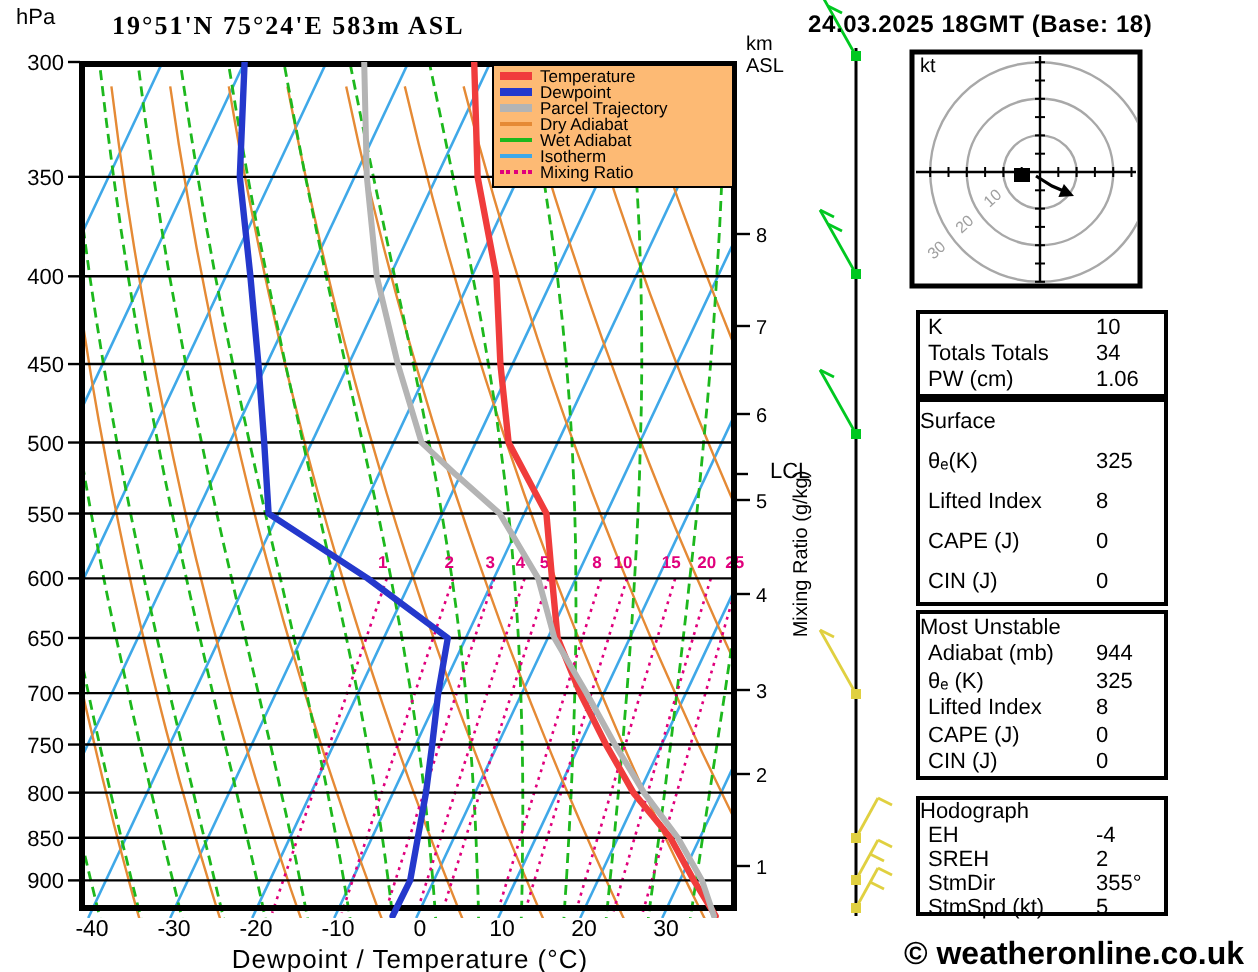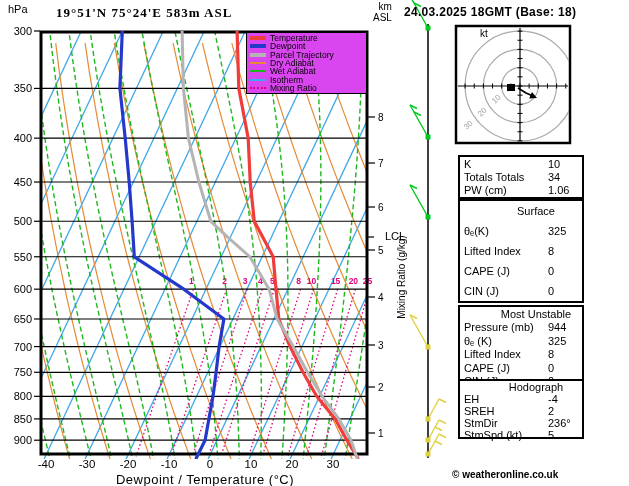--- a/index.html
+++ b/index.html
@@ -2,39 +2,39 @@
 <html><head>
 <meta charset="utf-8">
 <style>
   html,body{margin:0;padding:0;background:#fff;}
   #root{position:relative;width:629px;height:486px;background:#fff;overflow:hidden;
         font-family:"Liberation Sans","DejaVu Sans",sans-serif;color:#000;}
   #chart{position:absolute;left:0;top:0;}
   .abs{position:absolute;white-space:nowrap;}
   .hpa{left:8px;top:3px;font-size:11px;}
   .title{left:56px;top:5px;font-size:13px;font-weight:bold;letter-spacing:1px;font-family:Liberation Serif, serif;}
-  .km{left:373px;top:1px;font-size:10px;line-height:11px;text-align:right;}
+  .km{left:373px;top:17px;font-size:10px;line-height:11px;}
   .dt{left:404px;top:5px;font-size:12px;font-weight:bold;letter-spacing:0.3px;}
-  .legend{left:246px;top:32px;width:121px;height:62px;background:#d946ef;border:1.5px solid #000;
-          display:flex;flex-direction:column;justify-content:space-between;padding:1px 0;box-sizing:border-box;}
+  .legend{left:246px;top:32px;width:121px;height:62px;background:#fdba74;border:1.5px solid #000;
+          display:flex;flex-direction:column;justify-content:flex-start;padding:1px 0;box-sizing:border-box;}
   .lrow{display:flex;align-items:center;height:8px;}
   .lsw{width:16px;height:0;margin:0 4px 0 3px;flex:0 0 16px;}
   .ltx{font-size:8.5px;line-height:8px;}
   .vwrap{left:401px;top:277px;width:0;height:0;}
   .vwrap span{position:absolute;transform:translate(-50%,-50%) rotate(-90deg);white-space:nowrap;font-size:10px;}
   .lcl{left:385px;top:230px;font-size:11px;}
-  .ktlab{left:480px;top:28px;font-size:10px;}
+  .ktlab{left:460px;top:28px;font-size:10px;}
   .xtitle{left:40px;top:472px;width:330px;text-align:center;font-size:13px;letter-spacing:0.5px;}
   .pbox{position:absolute;left:458px;width:126px;border:2px solid #000;box-sizing:border-box;
         display:flex;flex-direction:column;justify-content:space-around;font-size:11px;background:#fff;}
-  .phead{text-align:center;margin-left:30px;}
+  .phead{}
   .prow{display:flex;}
   .prow .plab{flex:0 0 84px;padding-left:4px;}
   .prow .pval{flex:1;}
-  .footer{left:452px;top:469px;font-size:10px;font-weight:bold;}
+  .footer{left:452px;top:469px;font-size:16px;font-weight:bold;}
 </style>
 </head>
 <body>
 <div id="root">
 
   <svg id="chart" width="629" height="486" style="font-family: &quot;Liberation Sans&quot;, &quot;DejaVu Sans&quot;, sans-serif;">
       <defs>
         <clipPath id="pc">
           <rect x="40" y="31" width="328" height="428"></rect>
         </clipPath>
@@ -343,54 +343,54 @@
       </div>
     <div class="prow">
         <span class="plab">CIN (J)</span>
         <span class="pval">0</span>
       </div>
   </div>
 
   <div class="pbox" style="top:305px;height:85px;">
     <div class="phead">Most Unstable</div>
     <div class="prow">
-        <span class="plab">Pressure (mb)</span>
+        <span class="plab">Adiabat (mb)</span>
         <span class="pval">944</span>
       </div>
     <div class="prow">
         <span class="plab">θₑ (K)</span>
         <span class="pval">325</span>
       </div>
     <div class="prow">
         <span class="plab">Lifted Index</span>
         <span class="pval">8</span>
       </div>
     <div class="prow">
         <span class="plab">CAPE (J)</span>
         <span class="pval">0</span>
       </div>
     <div class="prow">
         <span class="plab">CIN (J)</span>
         <span class="pval">0</span>
       </div>
   </div>
 
-  <div class="pbox" style="top:379px;height:60px;">
+  <div class="pbox" style="top:398px;height:60px;">
     <div class="phead">Hodograph</div>
     <div class="prow">
         <span class="plab">EH</span>
         <span class="pval">-4</span>
       </div>
     <div class="prow">
         <span class="plab">SREH</span>
         <span class="pval">2</span>
       </div>
     <div class="prow">
         <span class="plab">StmDir</span>
-        <span class="pval">236°</span>
+        <span class="pval">355°</span>
       </div>
     <div class="prow">
         <span class="plab">StmSpd (kt)</span>
         <span class="pval">5</span>
       </div>
   </div>
 
   <span class="abs footer">© weatheronline.co.uk</span>
 </div>
 

